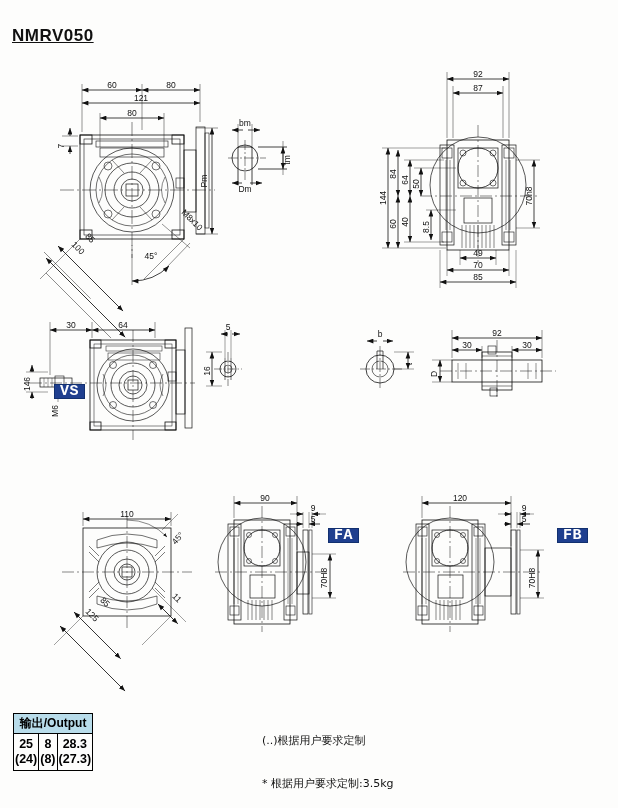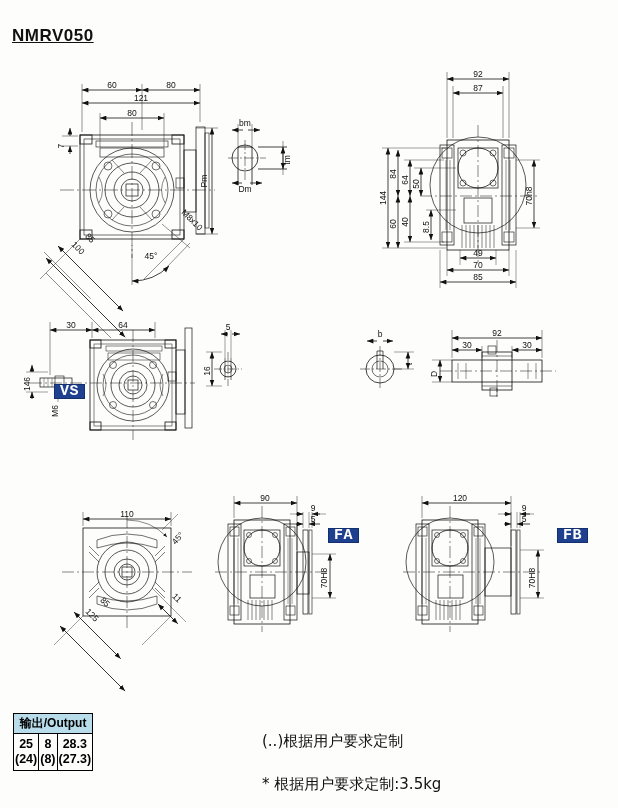--- a/index.html
+++ b/index.html
@@ -27,21 +27,21 @@
   }
   table.spec th.hdr{background:#b8dcea;height:17px;font-size:12px;font-weight:bold;}
   table.spec th.col{height:17px;background:#fff;font-size:12px;}
   table.spec td.val{height:34px;line-height:15px;font-size:12.5px;}
   .c1{width:80px;}.c2{width:79px;}.c3{width:79px;}
   
   .notes{
     position:absolute;left:262px;top:706px;font-size:10.5px;line-height:14.2px;
     color:#111;white-space:pre;font-family:"Liberation Serif",serif;
   }
-  .notes .cn{font-family:"DejaVu Sans",sans-serif;font-size:15px;}
+  .notes .cn{font-family:"DejaVu Sans",sans-serif;font-size:11px;}
 </style>
 </head>
 <body>
 
 <div id="page">
 
   <div class="title">NMRV050</div>
 
   <svg class="draw" viewBox="0 0 618 808">
     <defs>

